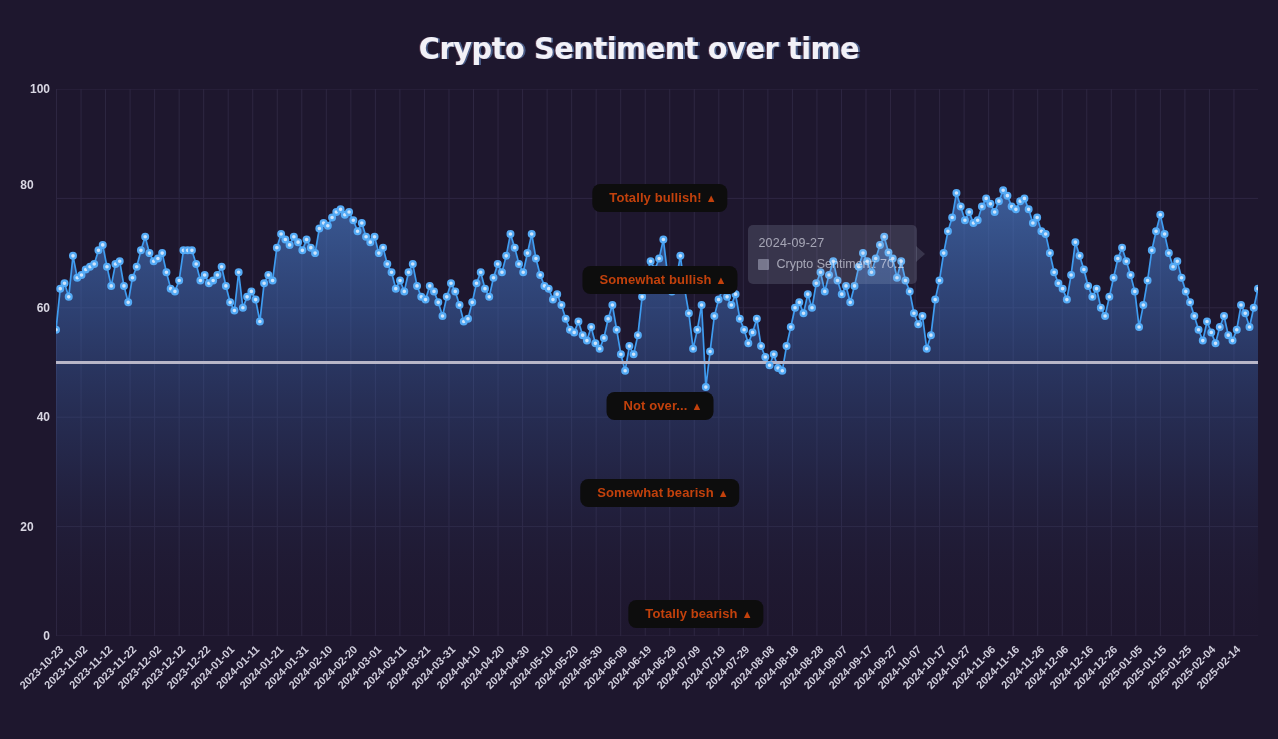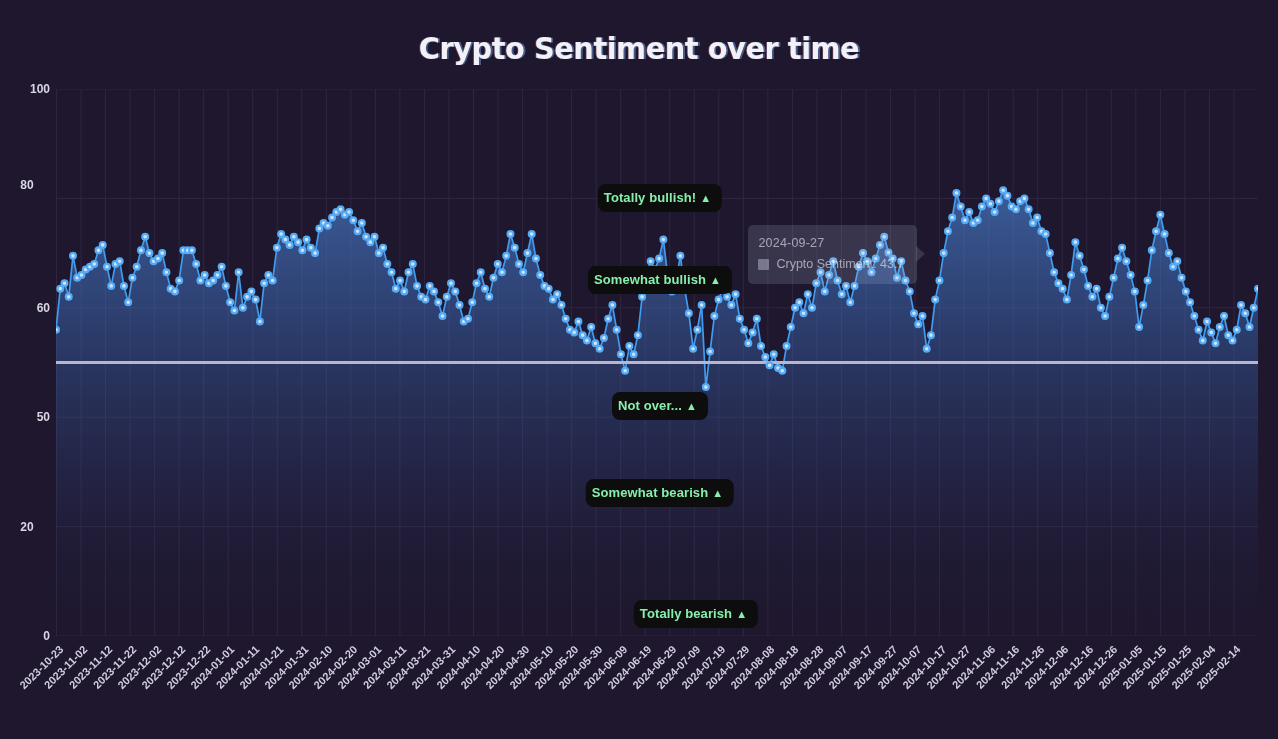--- a/index.html
+++ b/index.html
@@ -67,25 +67,25 @@
     white-space: nowrap;
     transform-origin: right top;
     transform: rotate(-45deg);
     text-align: right;
   }
 
   
   .pill {
     position: absolute;
     background: #0d0d0d;
-    color: #86efac;
+    color: #c2410c;
     font-size: 13px;
     font-weight: 700;
     border-radius: 8px;
-    padding: 7px 11px 8px 6px;
+    padding: 7px 11px 8px 17px;
     white-space: nowrap;
     transform: translate(-50%, -50%);
     line-height: 1;
     letter-spacing: .1px;
   }
   .pill .caret { font-size: 11px; margin-left: 4px; }
 
   
   #tooltip {
     position: absolute;
@@ -119,21 +119,21 @@
 </head>
 <body>
 
 <div id="chart-root">
 
   <div id="chart-title">Crypto Sentiment over time</div>
 
   <div class="ytick-wrap" id="ytick-wrap">
       <div class="ytick" style="top: 636px;">0</div>
       <div class="ytick" style="top: 526.6px; text-align: center;">20</div>
-      <div class="ytick" style="top: 417.2px;">50</div>
+      <div class="ytick" style="top: 417.2px;">40</div>
       <div class="ytick" style="top: 307.8px;">60</div>
       <div class="ytick" style="top: 185px; text-align: center;">80</div>
       <div class="ytick" style="top: 89px;">100</div>
     </div>
 
   <div id="plot">
     <svg id="plot-svg" viewBox="0 0 1202 547" preserveAspectRatio="none">
       <defs>
         <linearGradient id="areaFill" x1="0" y1="0" x2="0" y2="1">
           <stop offset="0%" stop-color="#4d86d8" stop-opacity="0.62"></stop>
@@ -547,18 +547,18 @@
       <div class="pill" style="left: 660px; top: 280.45px;"><span>Somewhat bullish</span><span class="caret">▲</span></div>
       <div class="pill" style="left: 660px; top: 406.26px;"><span>Not over...</span><span class="caret">▲</span></div>
       <div class="pill" style="left: 660px; top: 493px;"><span>Somewhat bearish</span><span class="caret">▲</span></div>
       <div class="pill" style="left: 696px; top: 614.12px;"><span>Totally bearish</span><span class="caret">▲</span></div>
     </div>
 
   <div id="tooltip" style="left: 748.481px; top: 224.553px;">
     <div class="tt-date">2024-09-27</div>
     <div class="tt-row">
       <span class="tt-swatch"></span>
-      <span>Crypto Sentiment: 43.7</span>
+      <span>Crypto Sentiment: 70.1</span>
     </div>
     <div class="tt-arrow"></div>
   </div>
 
 </div>
 
 </body></html>

